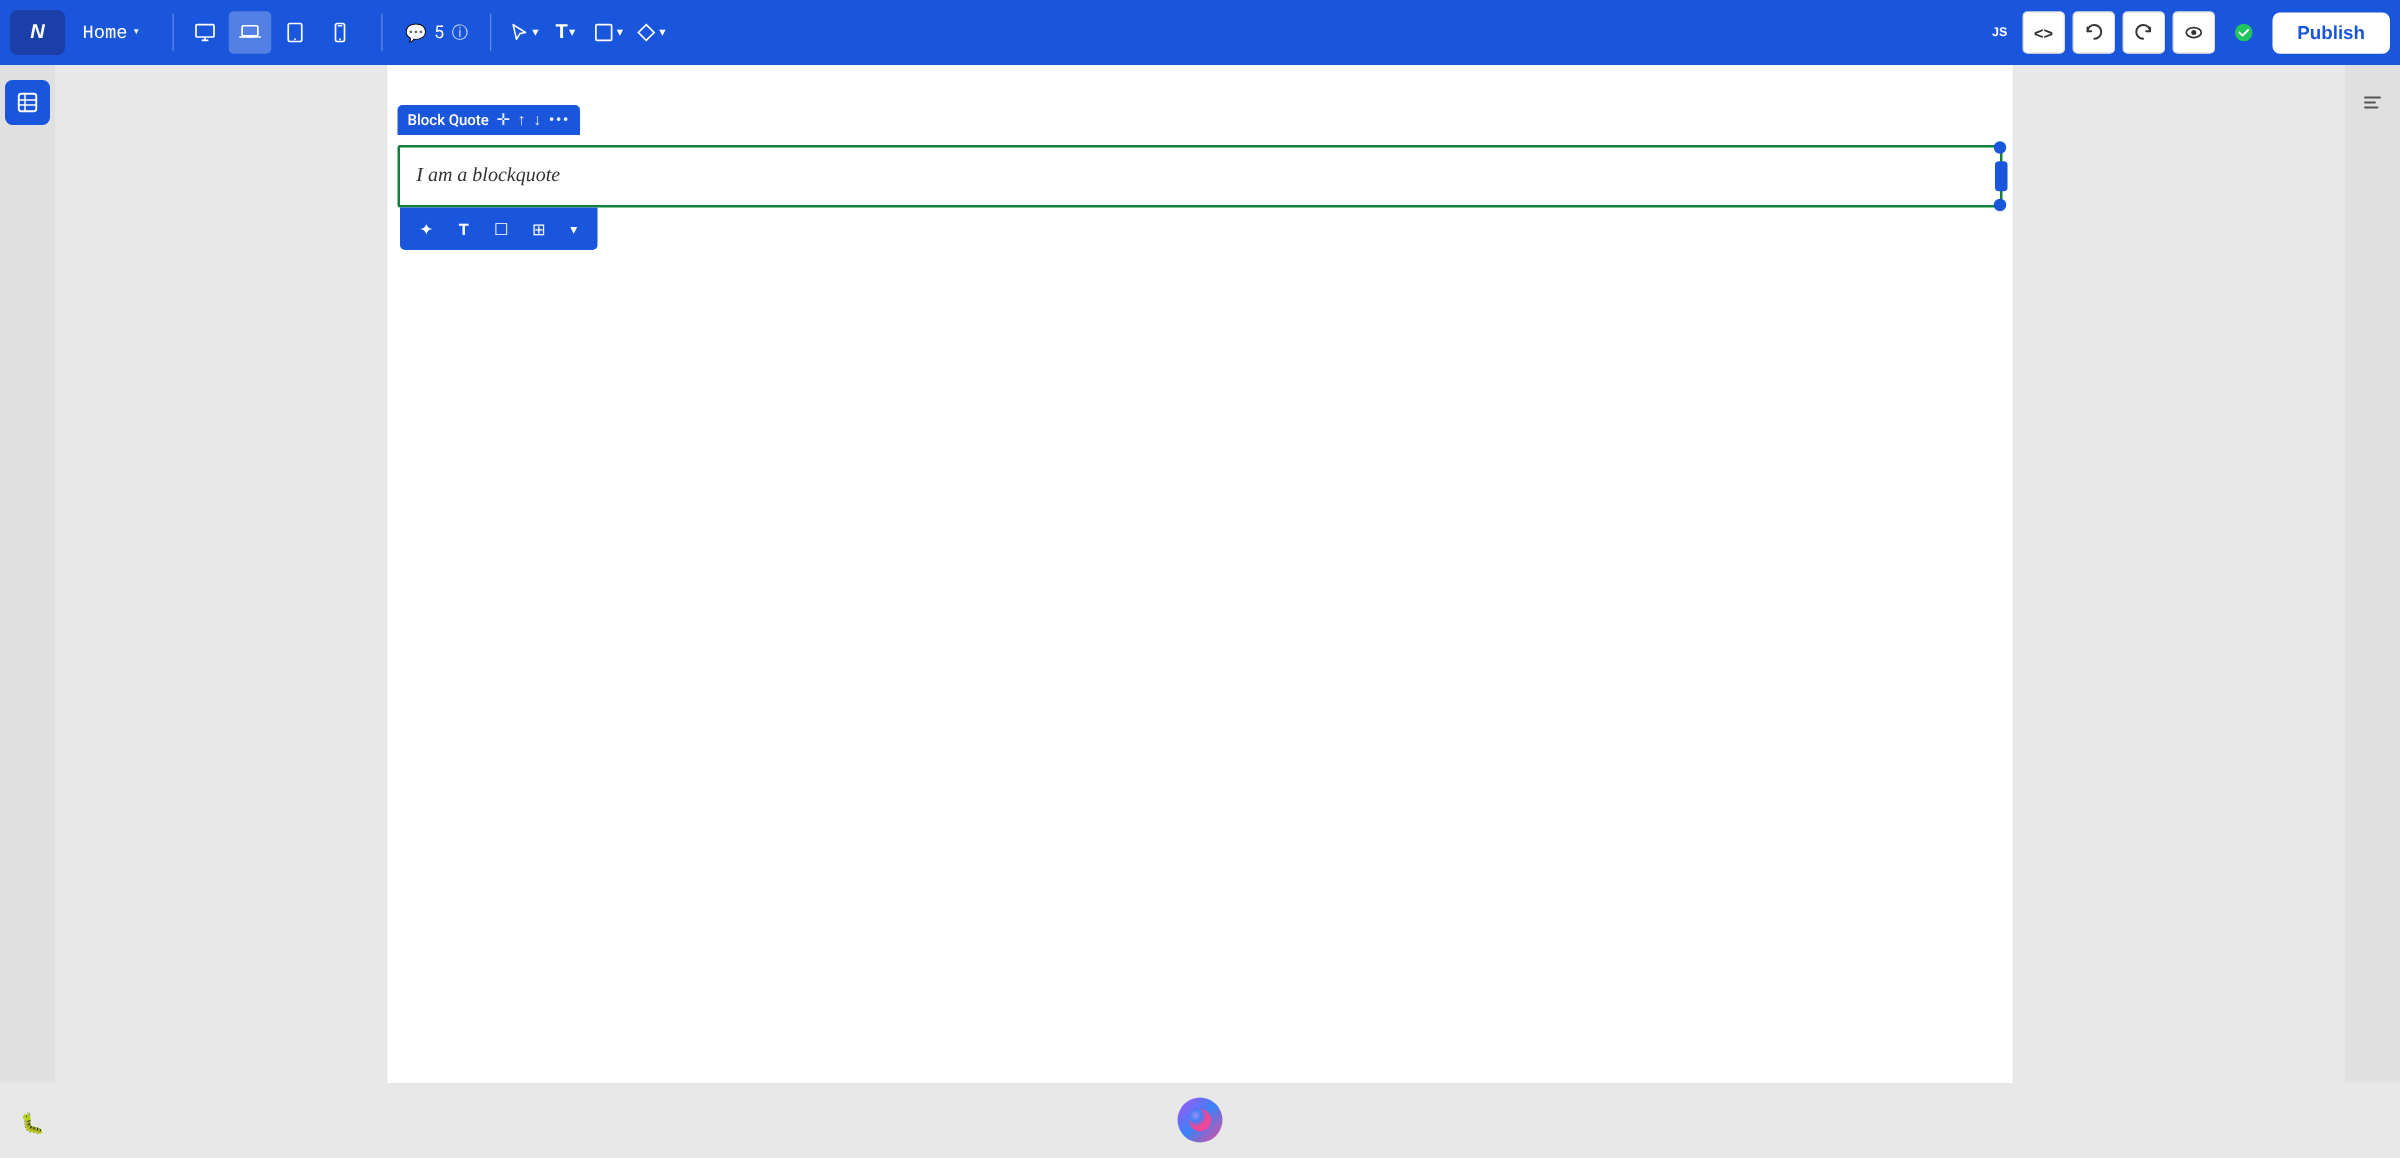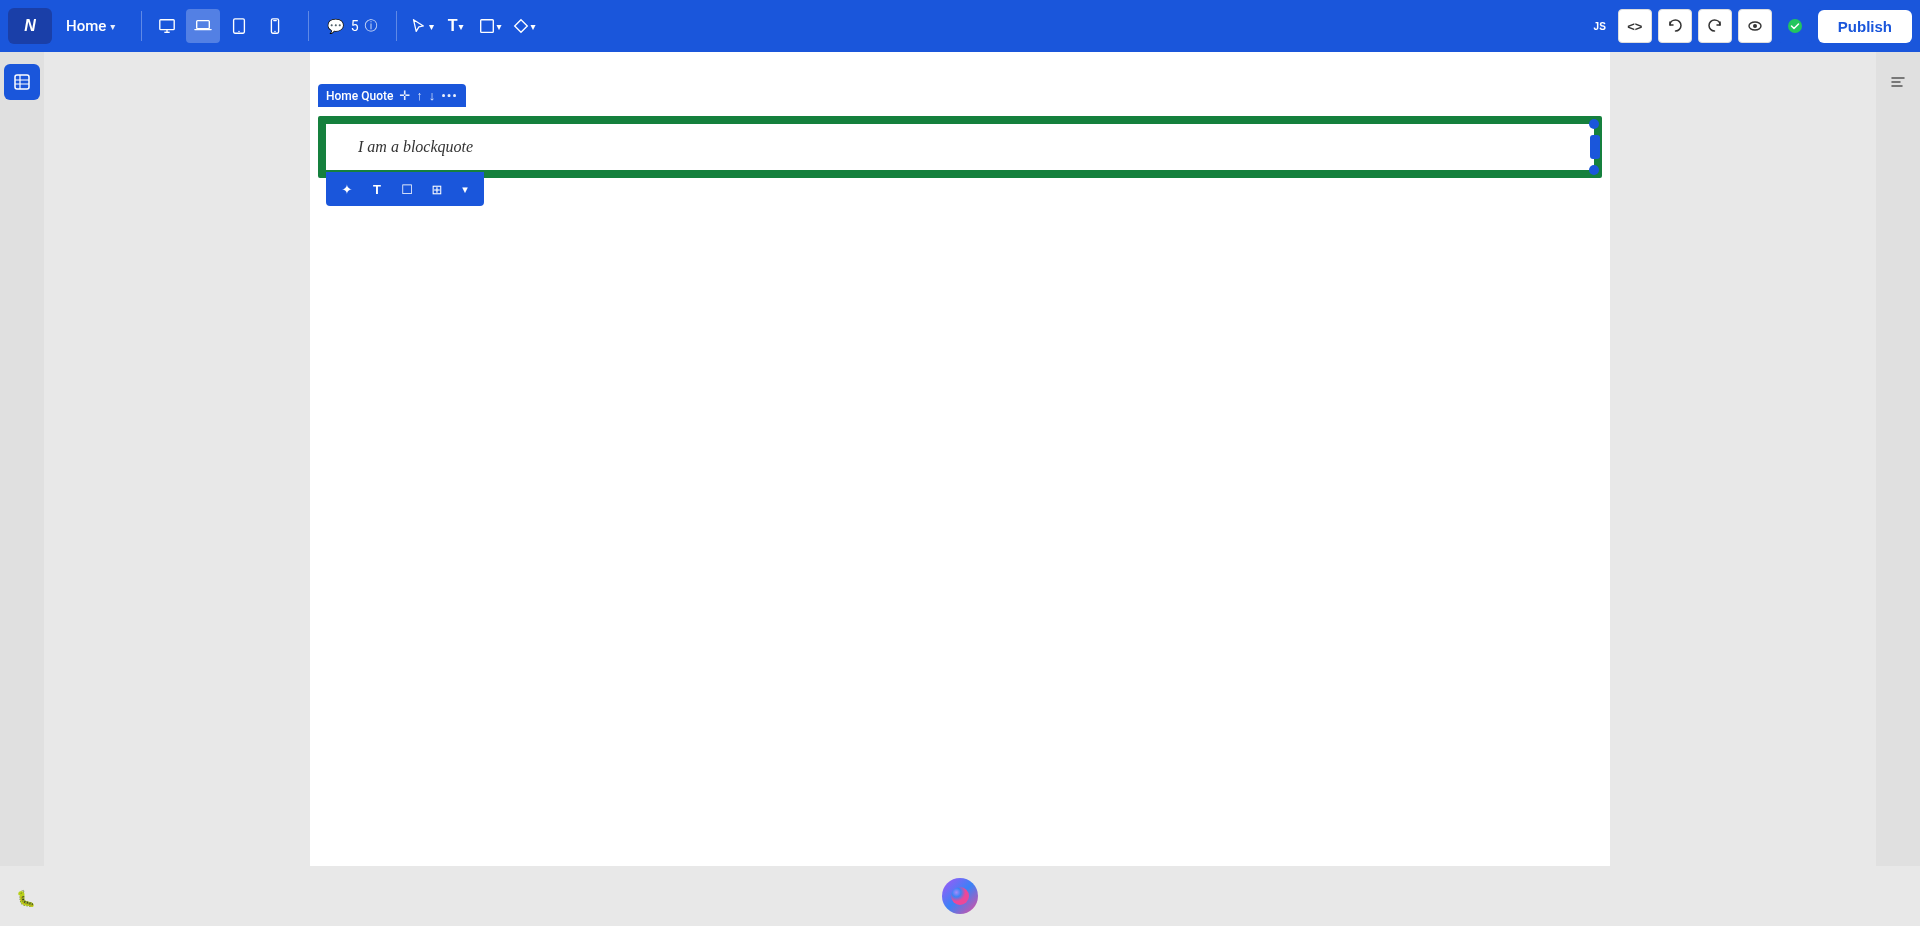--- a/index.html
+++ b/index.html
@@ -46,20 +46,21 @@
       display: flex;
       align-items: center;
       color: white;
       font-size: 15px;
       font-weight: 500;
       padding: 6px 10px;
       cursor: pointer;
       border-radius: 4px;
       gap: 4px;
       margin-right: 8px;
+      font-family: Liberation Mono, monospace;
     }
 
     .divider-v {
       width: 1px;
       height: 30px;
       background: rgba(255,255,255,0.3);
       margin: 0 8px;
     }
 
     .device-icons {
@@ -227,24 +228,24 @@
     
     .blockquote-block {
       position: absolute;
       top: 64px;
       left: 0;
       right: 0;
       margin: 0 8px;
     }
 
     .blockquote-container {
-      border: 8px solid #15803d;
+      border: 2px solid #15803d;
       border-radius: 2px;
       position: relative;
-      padding: 14px 32px;
+      padding: 14px 13px;
       background: white;
     }
 
     .blockquote-text {
       font-style: italic;
       font-size: 16px;
       color: #333;
       font-family: Georgia, serif;
     }
 
@@ -520,21 +521,21 @@
       </svg>
     </div>
   </div>
 
   <div class="canvas-wrapper">
     <div class="canvas">
 
       <div class="blockquote-block">
 
         <div class="block-toolbar">
-          <span>Home Quote</span>
+          <span>Block Quote</span>
           <span class="block-toolbar-icon">✛</span>
           <span class="block-toolbar-icon">↑</span>
           <span class="block-toolbar-icon">↓</span>
           <span class="block-toolbar-icon" style="letter-spacing:1px;">•••</span>
         </div>
 
         <div class="blockquote-container">
           <blockquote class="blockquote-text">I am a blockquote</blockquote>
 
           <div class="resize-handle-top-right"></div>

